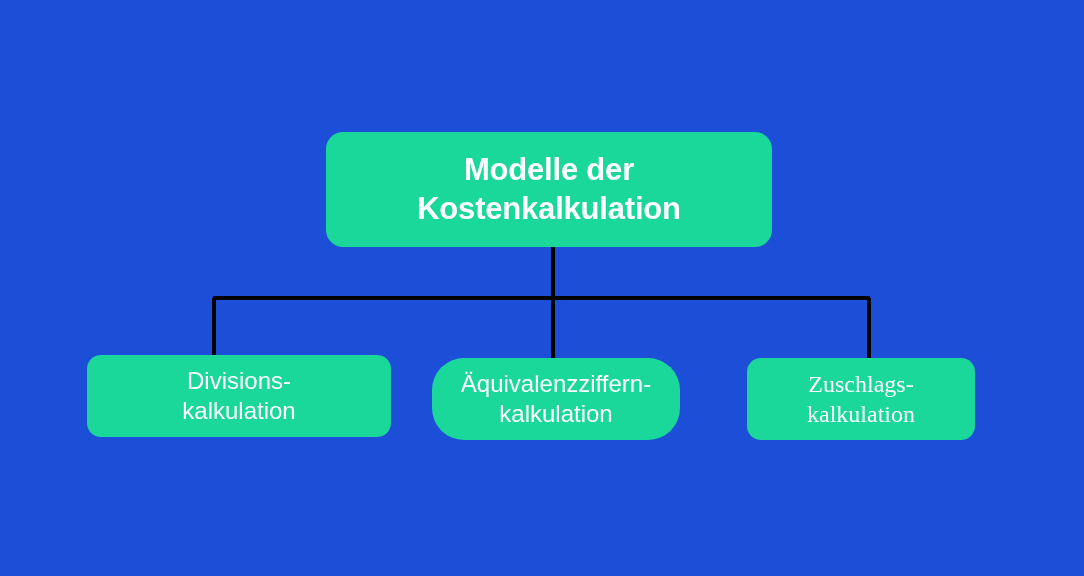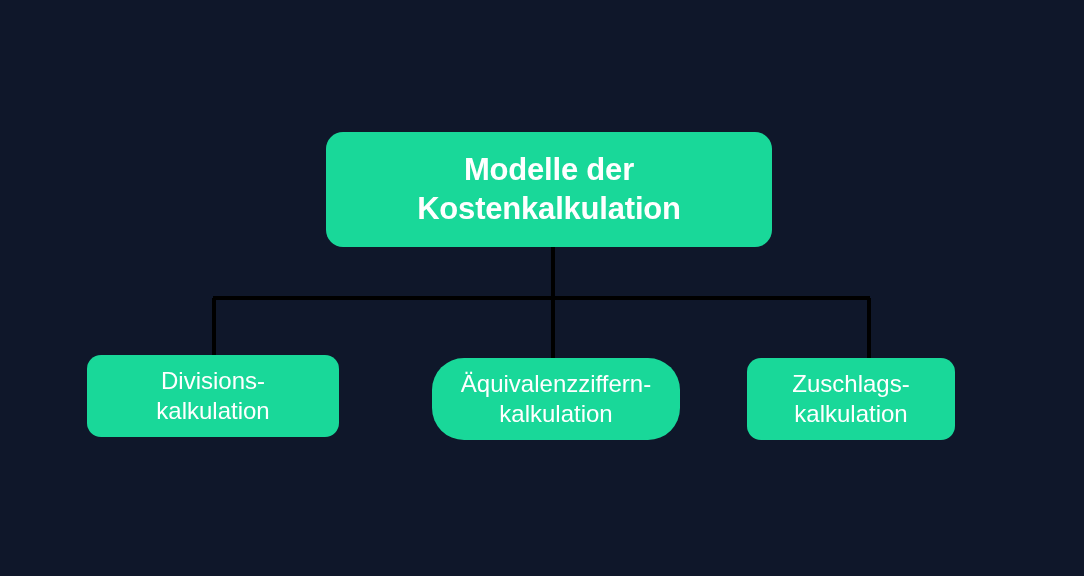--- a/index.html
+++ b/index.html
@@ -8,21 +8,21 @@
     padding: 0;
     background: #ffffff;
   }
   body {
     font-family: "Liberation Sans", sans-serif;
   }
   #canvas {
     position: relative;
     width: 1084px;
     height: 576px;
-    background: #0f172a;
+    background: #1d4ed8;
     overflow: hidden;
   }
   #connectors {
     position: absolute;
     left: 0;
     top: 0;
     width: 1084px;
     height: 576px;
     pointer-events: none;
   }
@@ -52,33 +52,34 @@
   }
   .node.child {
     height: 82px;
     font-size: 24px;
     font-weight: normal;
     border-radius: 14px;
   }
   .node.child-0 {
     left: 87px;
     top: 355px;
-    width: 252px;
+    width: 304px;
     text-align: center;
   }
   .node.child-1 {
     left: 432px;
     top: 358px;
     width: 248px;
     border-radius: 32px;
   }
   .node.child-2 {
     left: 747px;
     top: 358px;
-    width: 208px;
+    width: 228px;
+    font-family: Liberation Serif, serif;
   }
   .node-label {
     display: block;
     white-space: pre-line;
   }
 </style>
 </head>
 <body>
 
 <div id="canvas">

